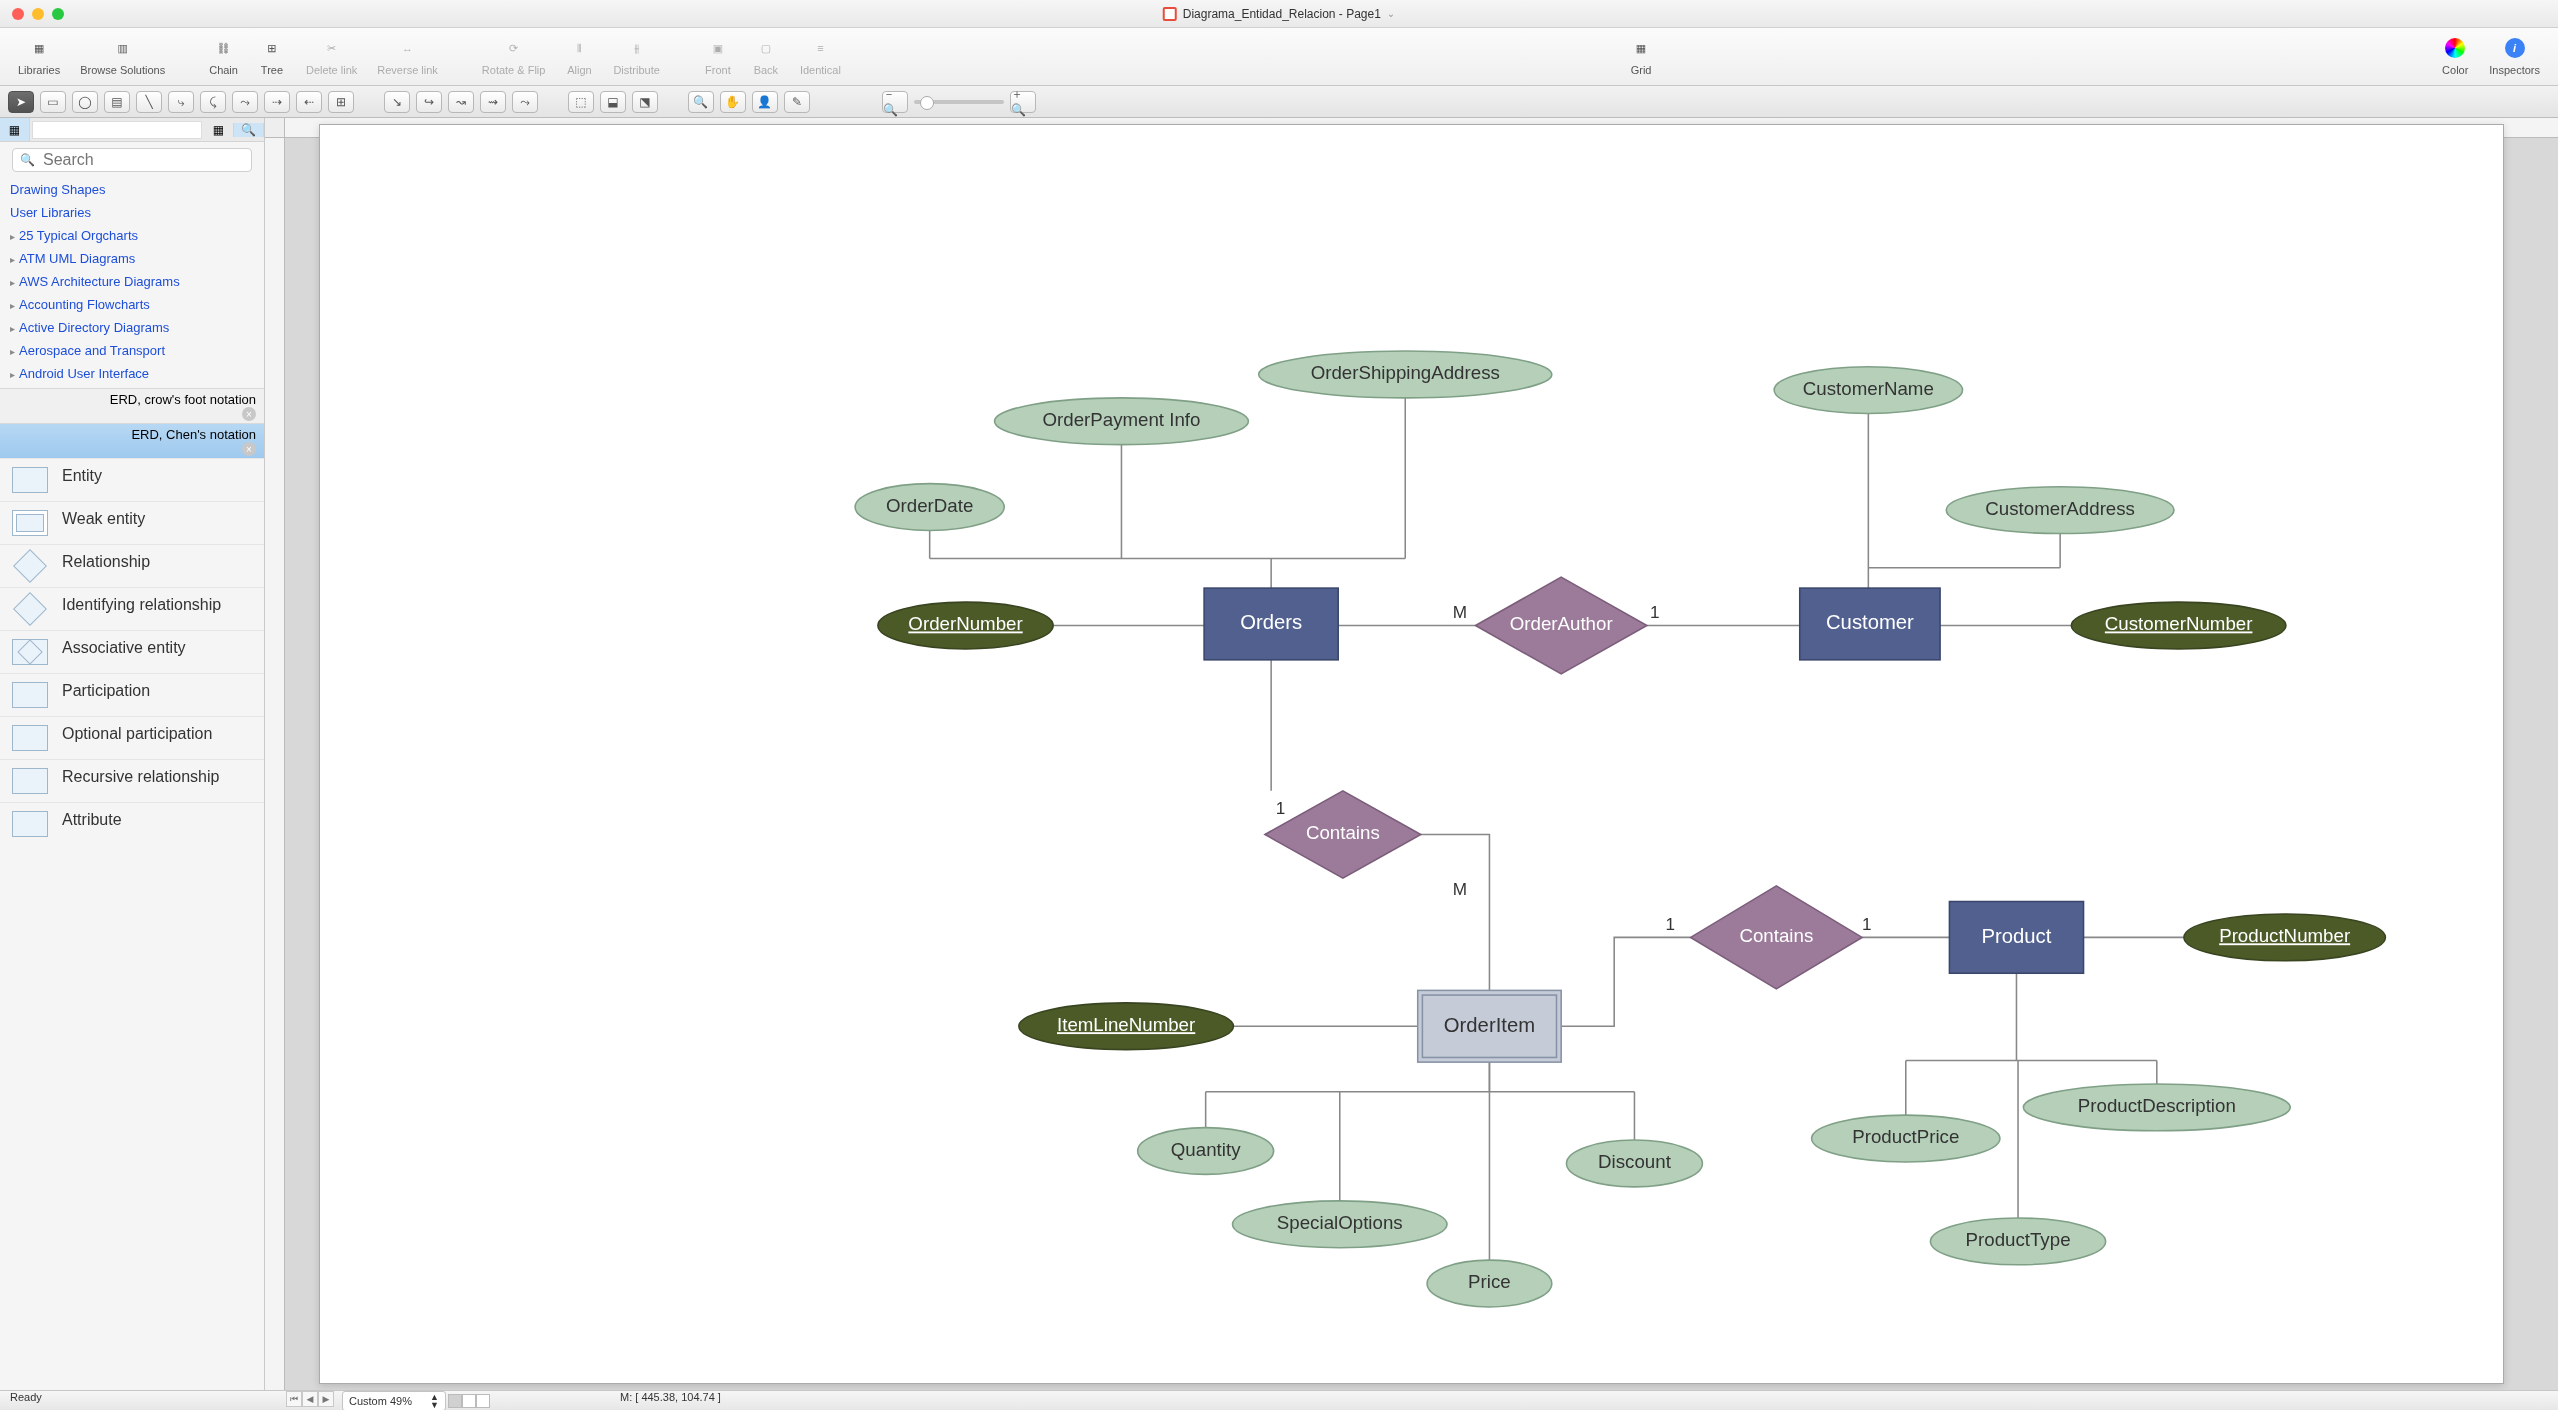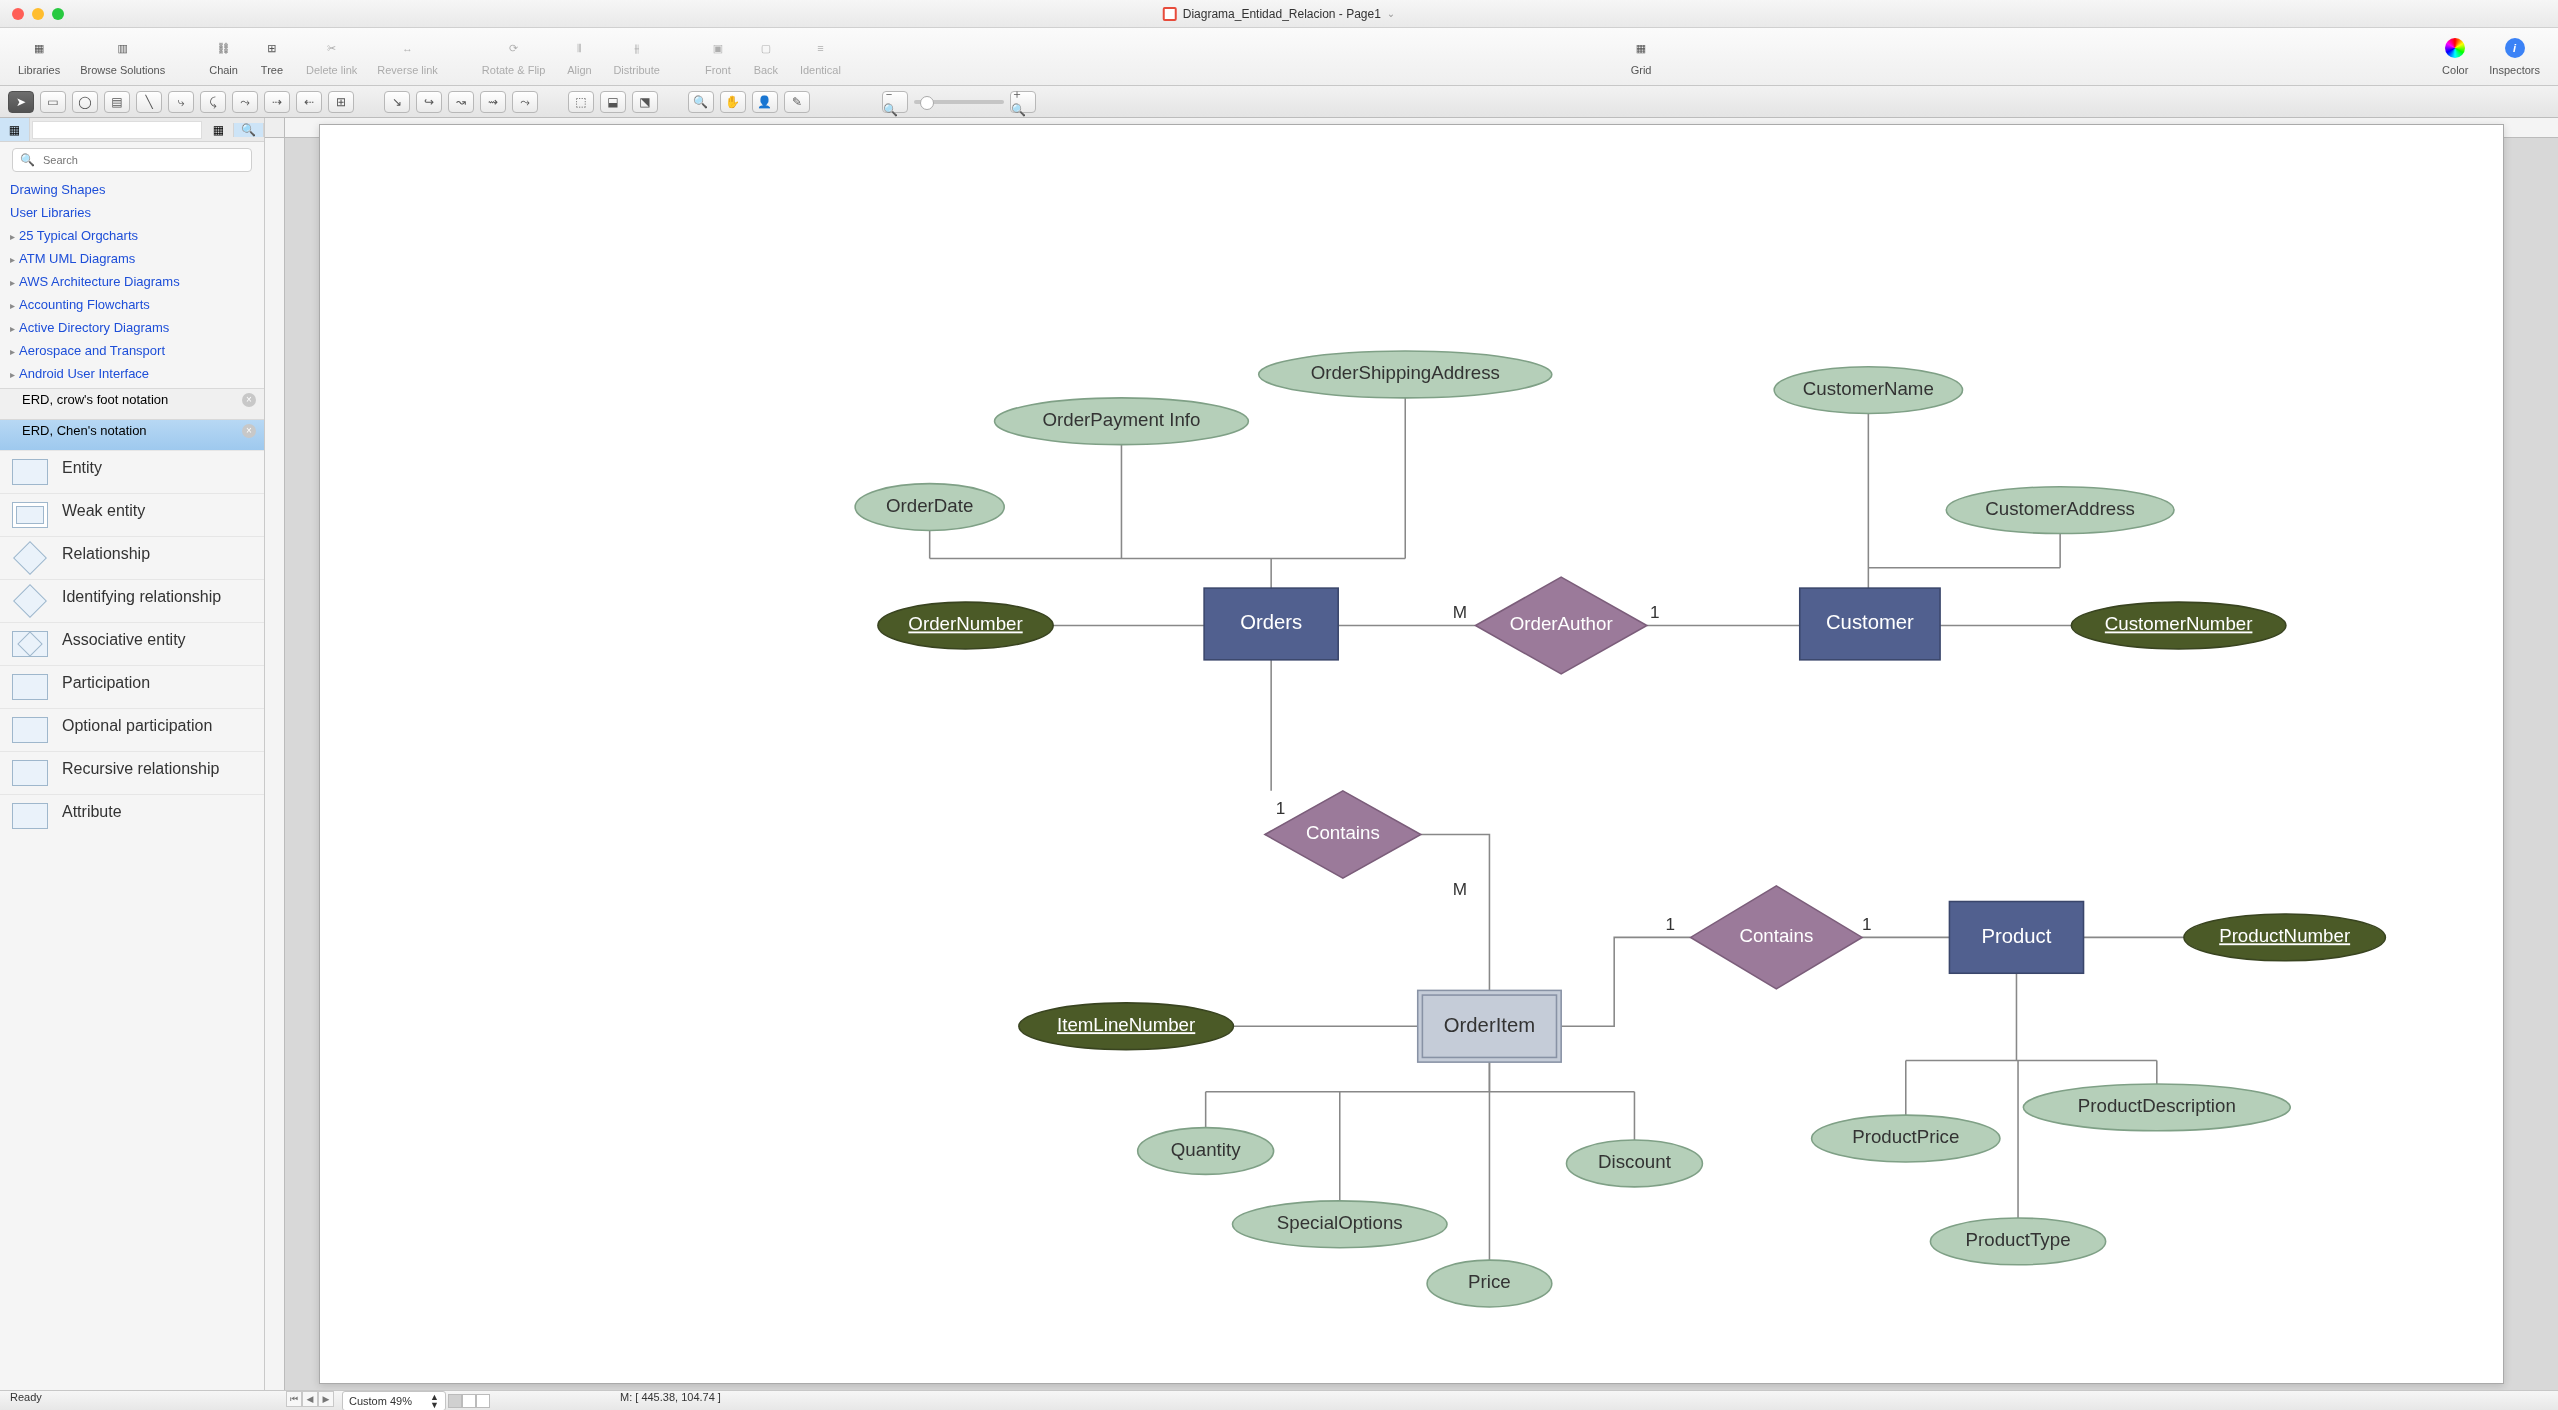--- a/index.html
+++ b/index.html
@@ -32,30 +32,30 @@
 
 
 .body{display:flex; height:calc(100vh - 28px - 58px - 32px - 20px);}
 .sidebar{width:265px; background:#f5f5f5; border-right:1px solid #c9c9c9; display:flex; flex-direction:column; overflow:hidden;}
 .side-top{display:flex; align-items:center; border-bottom:1px solid #d4d4d4; height:24px; background:#eaeaea;}
 .side-tab{width:30px;height:100%;display:flex;align-items:center;justify-content:center;border-right:1px solid #d4d4d4;}
 .side-tab.active{background:#cde4f7;}
 .side-blank{flex:1;background:#fff;border:1px solid #ddd;margin:2px;height:18px;}
 .side-right{display:flex;}
 .search-wrap{padding:6px 12px;}
-.search-input{width:100%;height:24px;border:1px solid #cfcfcf;border-radius:4px;padding-left:30px;background:#fff;font-size:11px;}
+.search-input{width:100%;height:24px;border:1px solid #cfcfcf;border-radius:4px;padding-left:30px;background:#fff;font-size:16px;}
 .search-rel{position:relative;}
 .search-ico{position:absolute;left:8px;top:5px;color:#999;}
 
 .lib-list{flex:0 0 auto; overflow:auto; max-height:210px;}
 .lib-row{padding:4px 10px; color:#1d4ed8; font-size:13px; cursor:pointer;}
 .lib-row.expandable::before{content:"▸"; color:#8a8a8a; margin-right:4px; font-size:10px;}
 
 .stencil-tabs{}
-.stencil-tab{display:flex;align-items:center;justify-content:space-between;padding:3px 8px 12px 22px;font-size:13px;border-top:1px solid #d9d9d9;background:#f0f0f0;}
+.stencil-tab{display:flex;align-items:flex-end;justify-content:space-between;padding:3px 8px 2px 22px;font-size:13px;border-top:1px solid #d9d9d9;background:#f0f0f0;flex-direction:column;}
 .stencil-tab.active{background:linear-gradient(#b7d8f4,#9ec9ee);}
 .stencil-close{width:14px;height:14px;border-radius:50%;background:#c8c8c8;color:#fff;font-size:10px;display:flex;align-items:center;justify-content:center;}
 
 .stencil-list{flex:1;overflow:auto;}
 .stencil-item{display:flex;align-items:flex-start;gap:14px;padding:8px 12px;border-top:1px solid #e6e6e6;font-size:16px;color:#333;}
 .st-ico{width:36px;height:26px;border:1px solid #9fb7cc;background:#eaf2fa;display:flex;align-items:center;justify-content:center;}
 .st-ico.diamond{transform:rotate(0);position:relative;border:none;background:none;}
 .st-ico.diamond::after{content:"";width:22px;height:22px;border:1px solid #9fb7cc;background:#eaf2fa;transform:rotate(45deg);}
 
 

